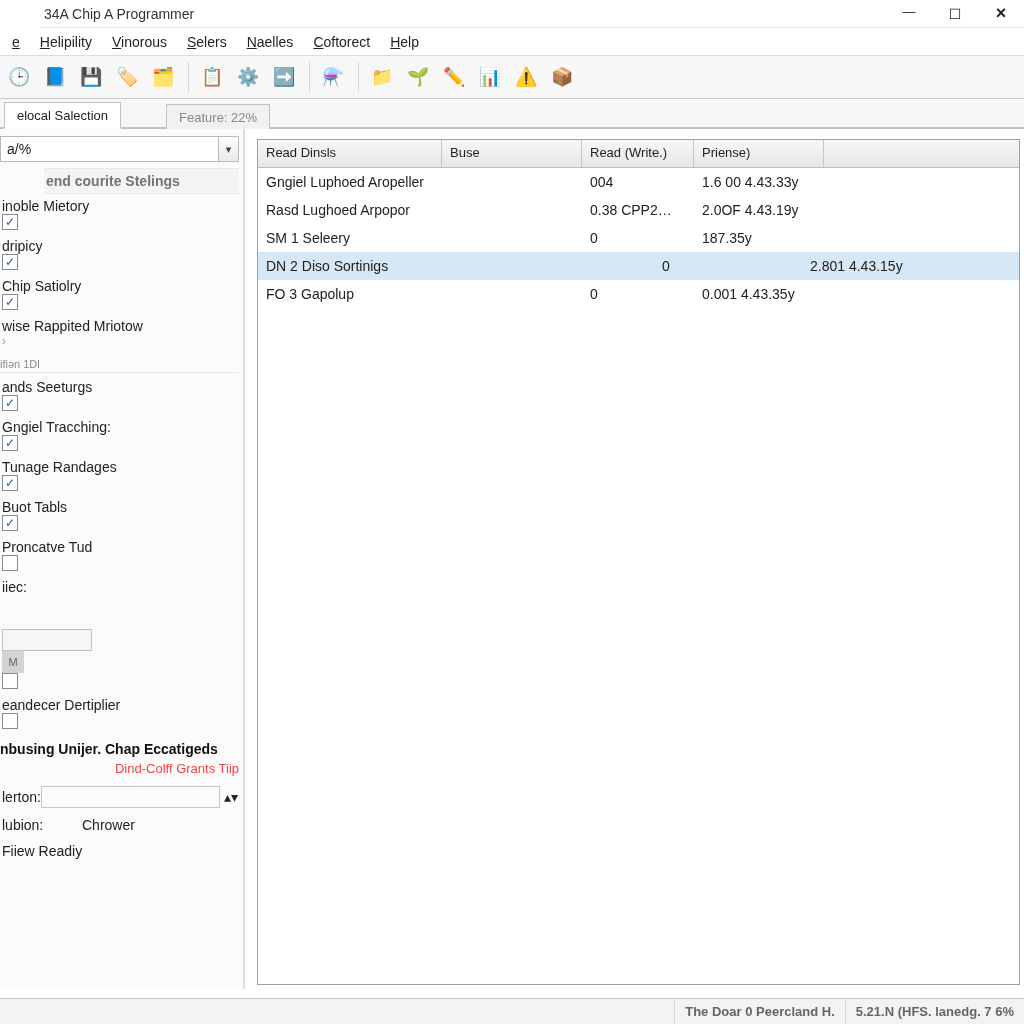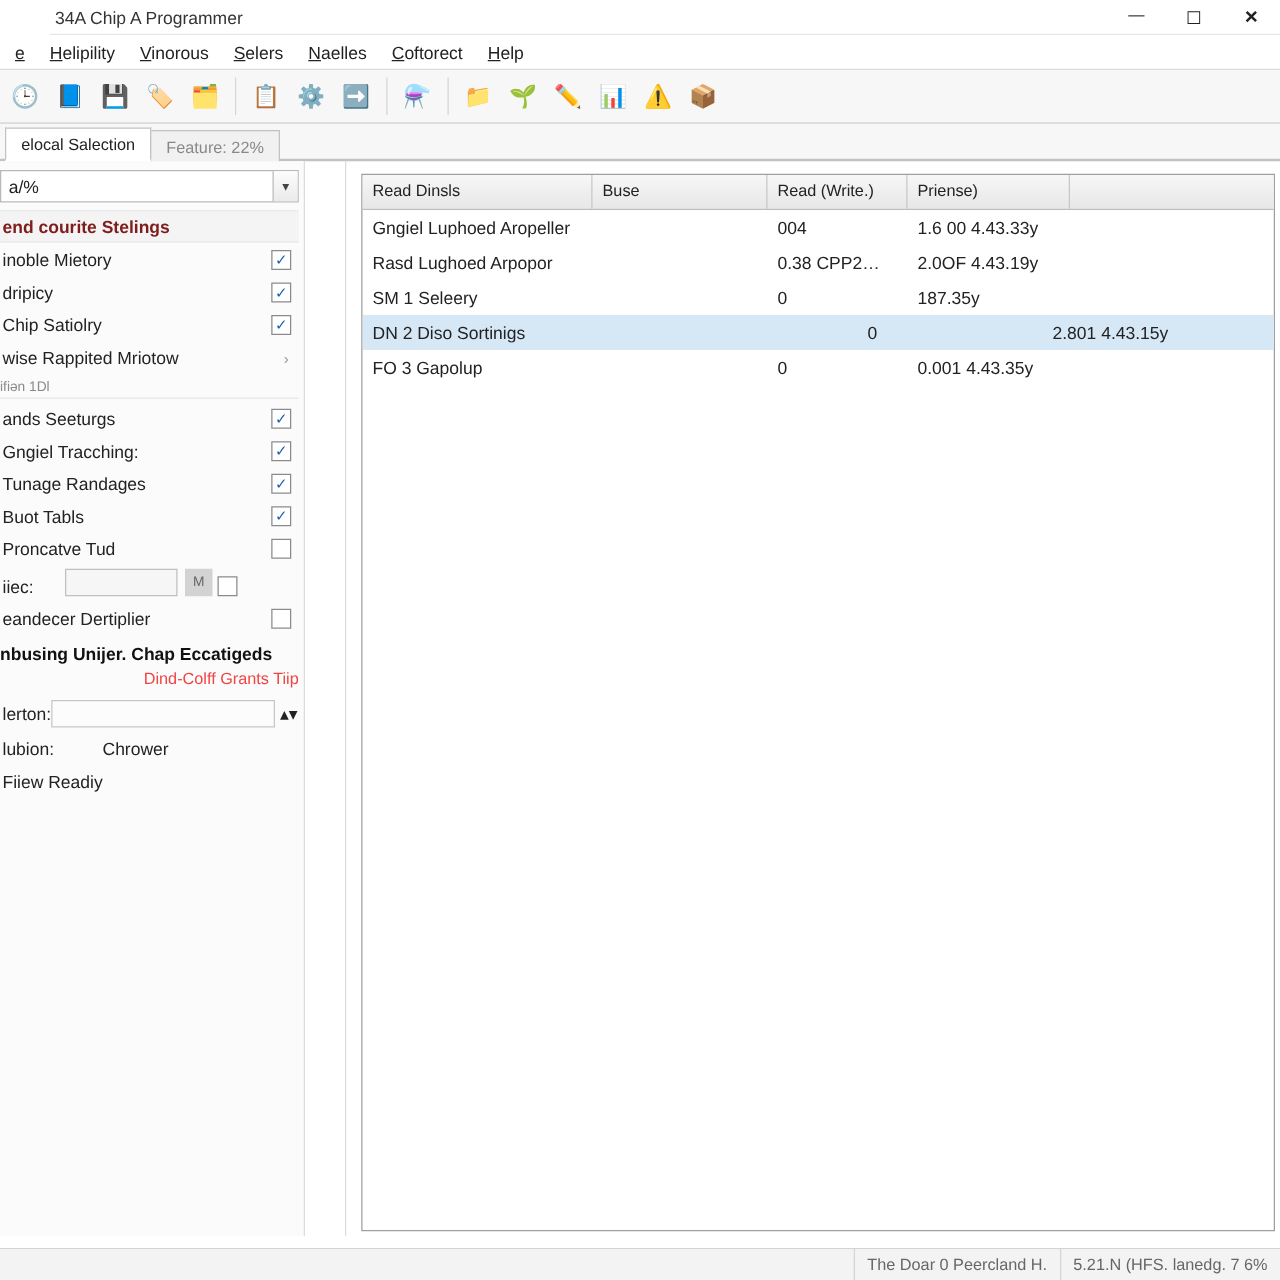--- a/index.html
+++ b/index.html
@@ -75,20 +75,21 @@
   }
 
   
   .tabstrip {
     height: 30px;
     display: flex;
     align-items: flex-end;
     padding-left: 4px;
     border-bottom: 2px solid #c2c2c2;
     background: #f7f7f7;
+    gap: 46px;
   }
   .tabstrip .tab {
     padding: 5px 12px 4px;
     font-size: 13px;
     border: 1px solid #c2c2c2;
     border-bottom: none;
     background: #fff;
     margin-right: -1px;
     position: relative;
     top: 2px;
@@ -139,28 +140,30 @@
   }
   .sb-select .dd::after { content:"▾"; font-size: 11px; color:#444; }
 
   .sb-section-head {
     font-size: 14px;
     font-weight: bold;
     padding: 4px 2px;
     border-top: 1px solid #e8e8e8;
     border-bottom: 1px solid #e8e8e8;
     background: #f4f4f4;
-    color: #7f1d1d;
+    color: #737373;
+    margin-left: 44px;
   }
   .sb-row {
     display: flex;
-    align-items: flex-end;
+    align-items: flex-start;
     padding: 4px 2px;
     font-size: 14px;
     min-height: 26px;
+    flex-direction: column;
   }
   .sb-row .label { flex: 1; color: #222; }
   .sb-row .chk {
     width: 16px; height: 16px;
     border: 1px solid #8a8a8a;
     background: #fff;
     display: inline-flex; align-items: center; justify-content: center;
     font-size: 12px; color: #1a5fb4;
     margin-right: 4px;
   }
@@ -216,21 +219,20 @@
   .sb-field .lbl { width: 80px; color: #222; }
   .sb-field .val { color: #222; }
   .sb-field input { flex:1; height:22px; border:1px solid #c7c7c7; background:#fcfcfc; margin-right:4px;}
 
   
   .content {
     flex: 1;
     display: flex;
     flex-direction: column;
     border-left: 1px solid #dcdcdc;
-    margin-left: 32px;
   }
   .grid {
     flex: 1;
     border: 1px solid #9f9f9f;
     margin: 10px 4px 4px 12px;
     background: #fff;
     overflow: hidden;
     display: flex;
     flex-direction: column;
   }
@@ -280,20 +282,21 @@
     font-size: 13px;
     color: #666;
   }
   .statusbar .spacer { flex: 1; }
   .statusbar .cell {
     padding: 0 10px;
     border-left: 1px solid #d4d4d4;
     height: 100%;
     display: flex;
     align-items: center;
+    font-weight: bold;
   }
 </style>
 </head>
 <body>
 
 <div class="titlebar">
   <span class="title">34A Chip A Programmer</span>
   <div class="winbtns">
     <div class="winbtn min"></div>
     <div class="winbtn max"></div>

